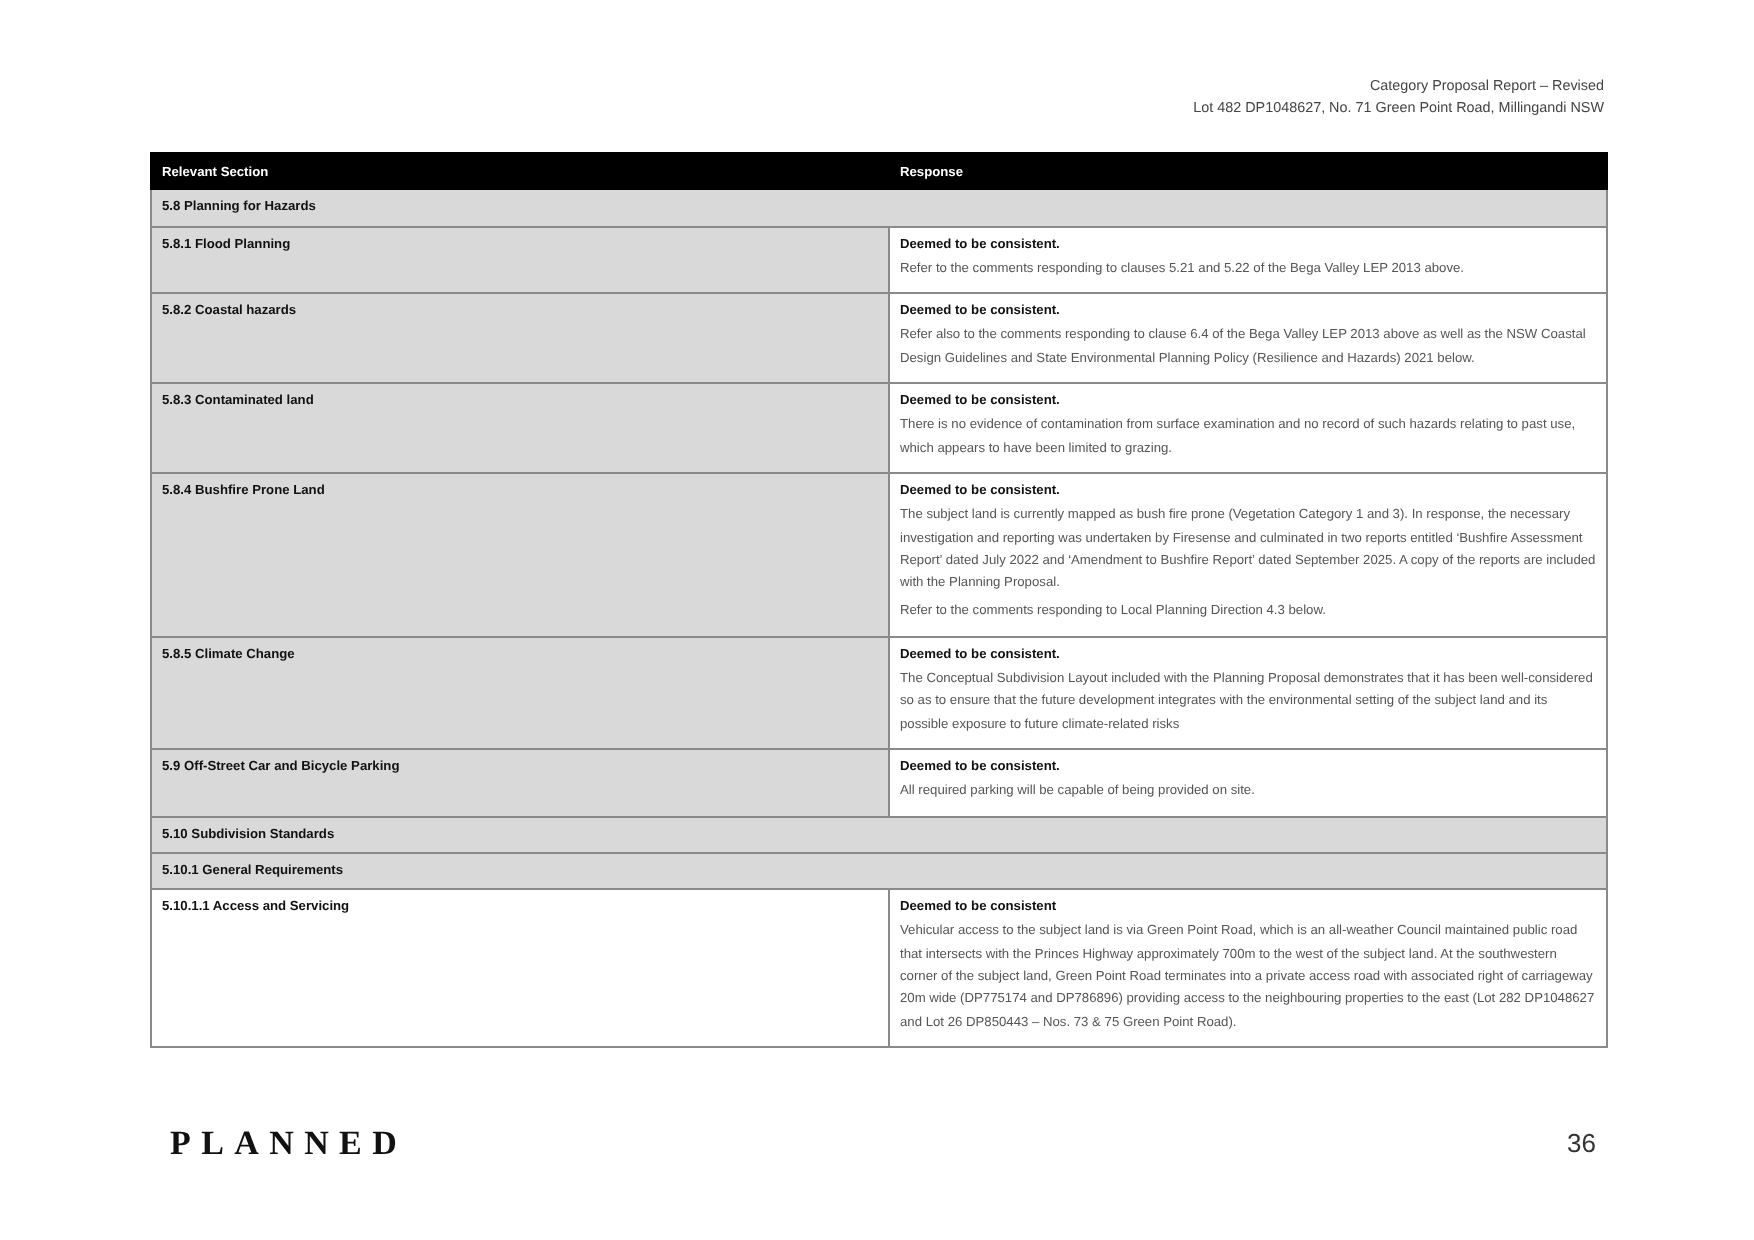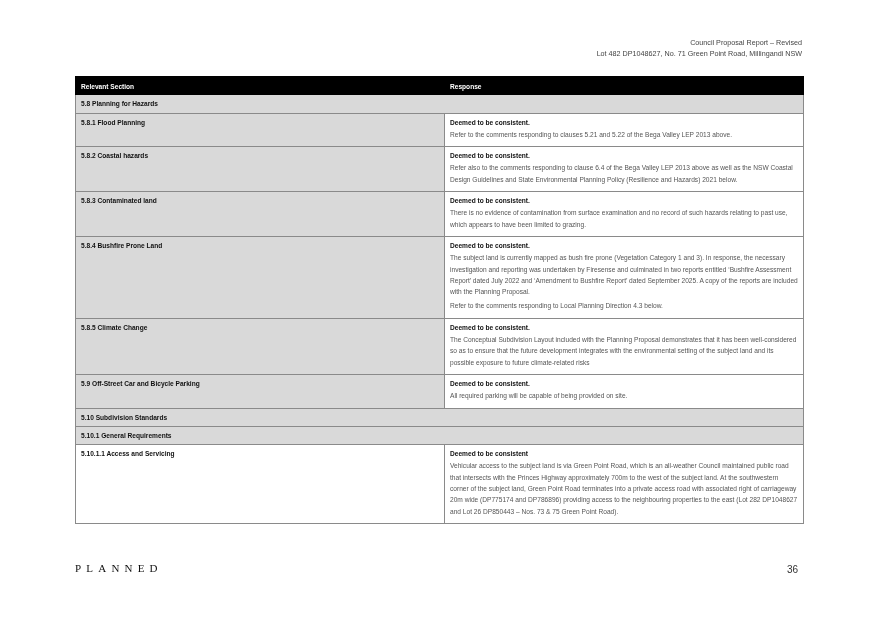--- a/index.html
+++ b/index.html
@@ -14,29 +14,29 @@
     table.main th { background: #000; color: #fff; font-weight: bold; height: 10px;
                     border-color: #000; padding-top: 4px; padding-bottom: 2px; }
     col.c1 { width: 369px; }
     col.c2 { width: 359px; }
     td.sec { background: #d9d9d9; font-weight: bold; color: #111; }
     td.sec.white { background: #ffffff; }
     td.full { background: #d9d9d9; font-weight: bold; color: #111; padding-top: 2px; padding-bottom: 2px; }
     td.resp { background: #ffffff; color: #555; }
     .resp-head { font-weight: bold; color: #111; display: block; margin-bottom: 1px; }
     .resp-p { display: block; margin-bottom: 3px; }
-    .footer-logo { position: absolute; left: 75px; top: 562px; font-family: "Liberation Serif", serif;
-                   font-size: 11px; font-weight: normal; letter-spacing: 5.2px; color: #111; }
-    .page-num { position: absolute; right: 79px; top: 564px; font-size: 10px; color: #333; }
+    .footer-logo { position: absolute; left: 85px; top: 562px; font-family: "Liberation Serif", serif;
+                   font-size: 17px; font-weight: bold; letter-spacing: 5.2px; color: #111; }
+    .page-num { position: absolute; right: 79px; top: 564px; font-size: 13px; color: #333; }
   </style>
 </head>
 <body>
 
 <div class="header">
-  <div>Council Proposal Report – Revised</div>
+  <div>Category Proposal Report – Revised</div>
   <div>Lot 482 DP1048627, No. 71 Green Point Road, Millingandi NSW</div>
 </div>
 
 <table class="main">
   <colgroup>
       <col class="c1">
       <col class="c2">
     </colgroup>
   <thead>
     <tr>

